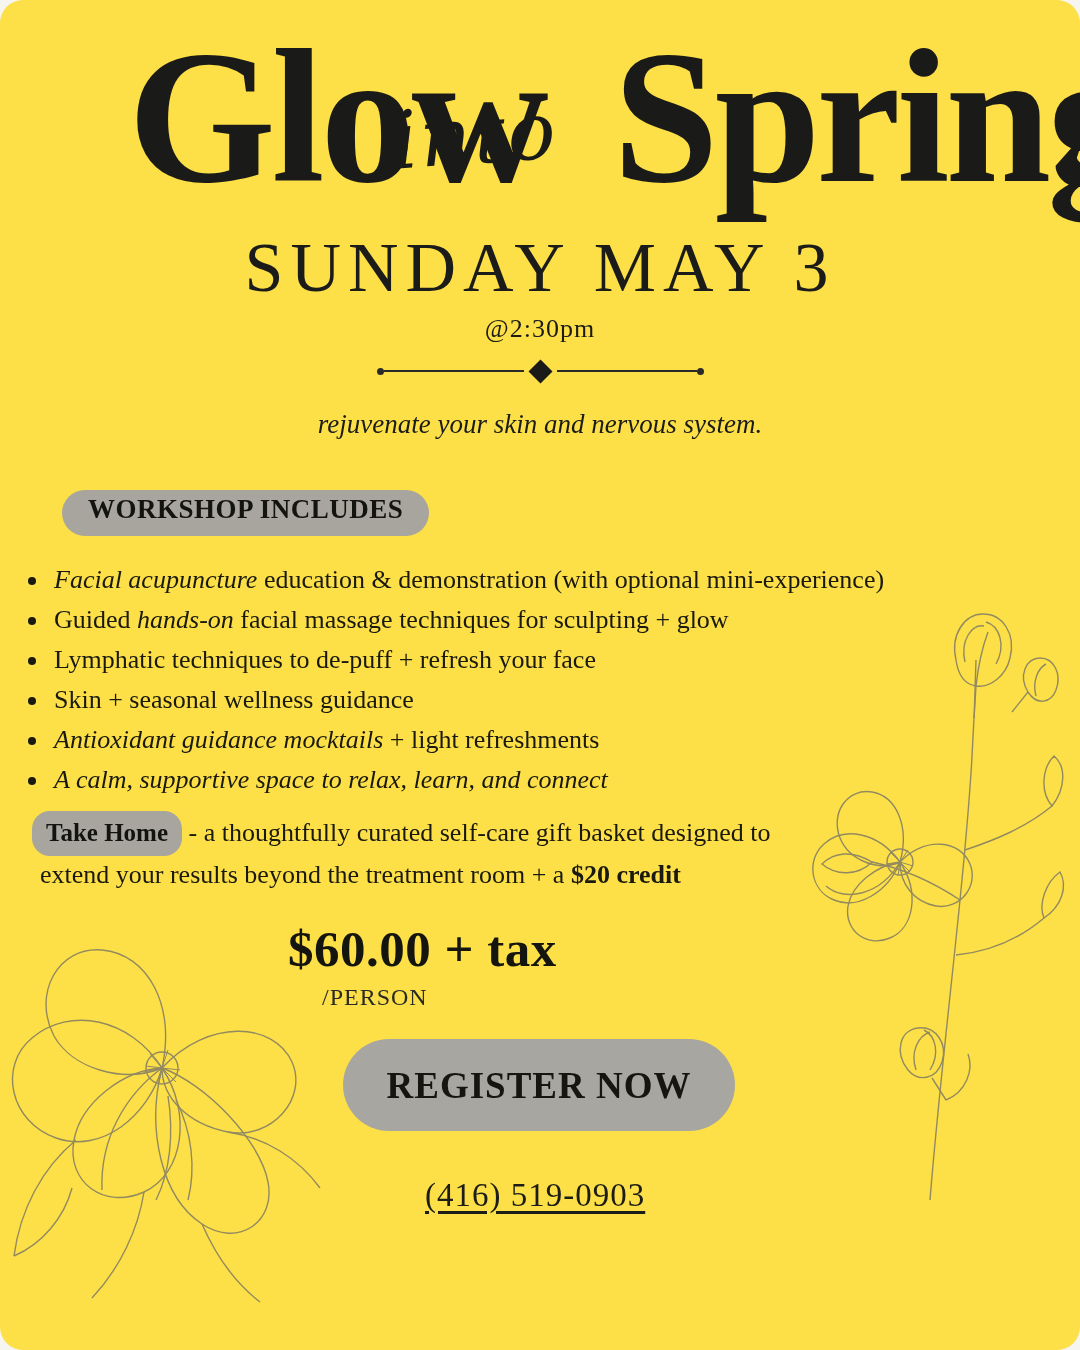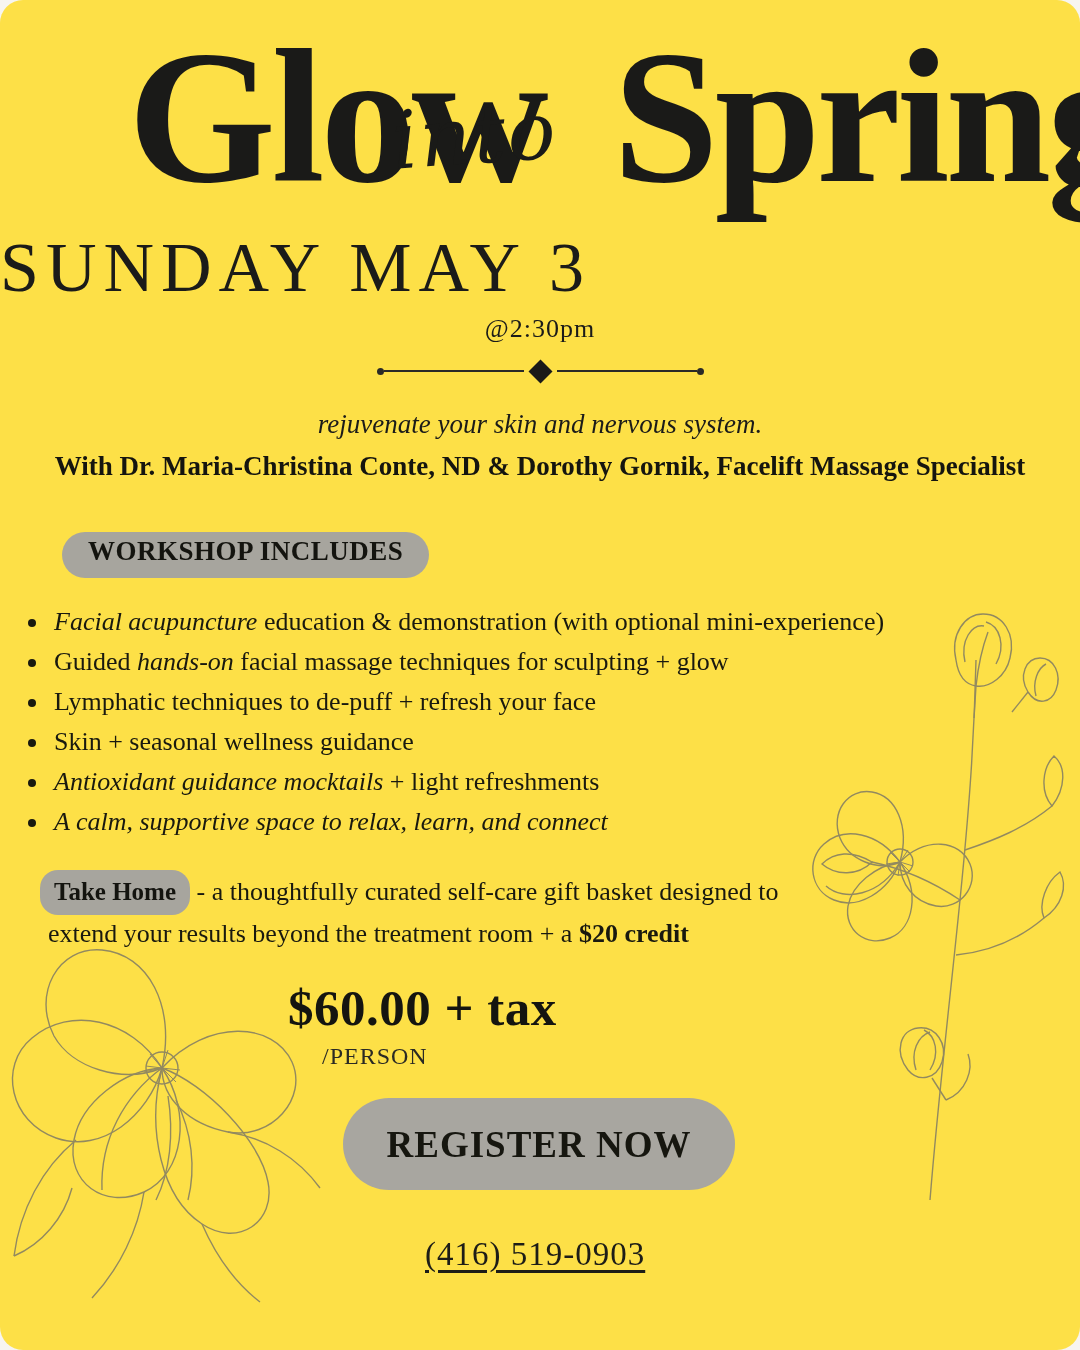--- a/index.html
+++ b/index.html
@@ -80,21 +80,21 @@
     font-style: italic;
     font-weight: 400;
     font-size: 80px;
     line-height: 80px;
     letter-spacing: 2px;
     color: #1a1a18;
     transform: rotate(-4deg);
   }
 
   .date {
-    text-align: left;
+    text-align: center;
     font-family: "Liberation Serif", serif;
     font-weight: 400;
     font-size: 70px;
     letter-spacing: 7px;
     margin-top: 4px;
     color: #1b1b19;
   }
   .time {
     text-align: center;
     font-family: "Liberation Serif", serif;
@@ -182,22 +182,22 @@
     top: 17px;
     width: 8px;
     height: 8px;
     background: #19190f;
     border-radius: 50%;
   }
   .it { font-style: italic; }
 
   
   .takehome-block {
-    margin-top: 28px;
-    padding-left: 40px;
+    margin-top: 11px;
+    padding-left: 32px;
     padding-right: 300px;
     font-size: 26px;
     line-height: 38px;
     color: #19190f;
   }
   .takehome-tag {
     display: inline-block;
     background: #a7a59e;
     color: #14140f;
     font-weight: 700;
@@ -338,21 +338,20 @@
     <span class="line"></span>
     <span class="diamond"></span>
     <span class="line"></span>
     <span class="dot"></span>
   </div>
 
   <div class="intro">
     <div>rejuvenate your skin and nervous system.</div>
   </div>
 
-  <div class="presenters">With Dr. Maria-Christina Conte, ND &amp; Dorothy Gornik, Facelift Massage Specialist</div>
 
   <div class="pill">WORKSHOP INCLUDES</div>
 
   <ul class="includes">
     <li><span class="it">Facial acupuncture</span><span> education &amp; demonstration (with optional mini-experience)</span></li>
     <li><span>Guided </span><span class="it">hands-on</span><span> facial massage techniques for sculpting + glow</span></li>
     <li><span>Lymphatic techniques to de-puff + refresh your face</span></li>
     <li><span>Skin + seasonal wellness guidance</span></li>
     <li><span class="it">Antioxidant guidance mocktails</span><span> + light refreshments</span></li>
     <li><span class="it">A calm, supportive space to relax, learn, and connect</span></li>

